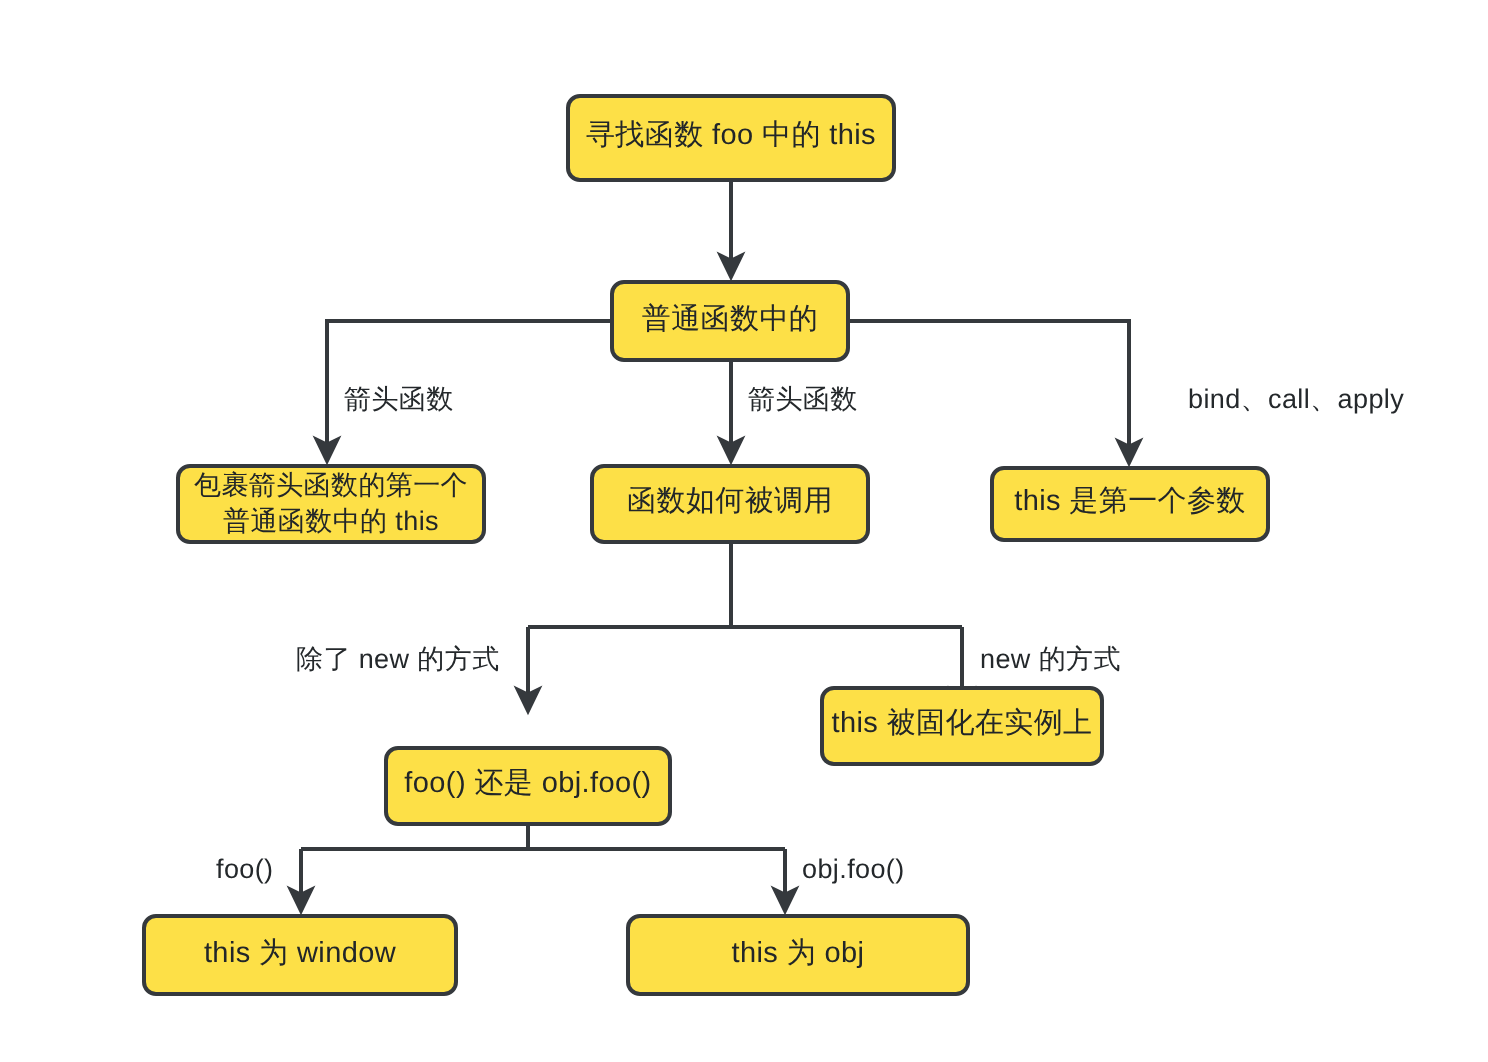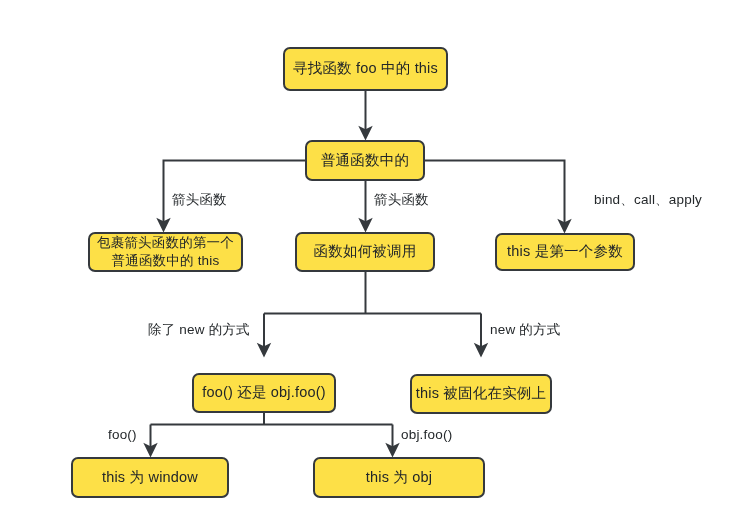--- a/index.html
+++ b/index.html
@@ -105,21 +105,21 @@
   </div>
 
   <div class="node" style="left:495px; top:233px; width:140px; height:38px;">
     <span>this 是第一个参数</span>
   </div>
 
   <div class="node" style="left:192px; top:373px; width:144px; height:40px;">
     <span>foo() 还是 obj.foo()</span>
   </div>
 
-  <div class="node" style="left:410px; top:374px; width:142px; height:40px;">
+  <div class="node" style="left:410px; top:343px; width:142px; height:40px;">
     <span>this 被固化在实例上</span>
   </div>
 
   <div class="node" style="left:71px; top:457px; width:158px; height:41px;">
     <span>this 为 window</span>
   </div>
 
   <div class="node" style="left:313px; top:457px; width:172px; height:41px;">
     <span>this 为 obj</span>
   </div>

